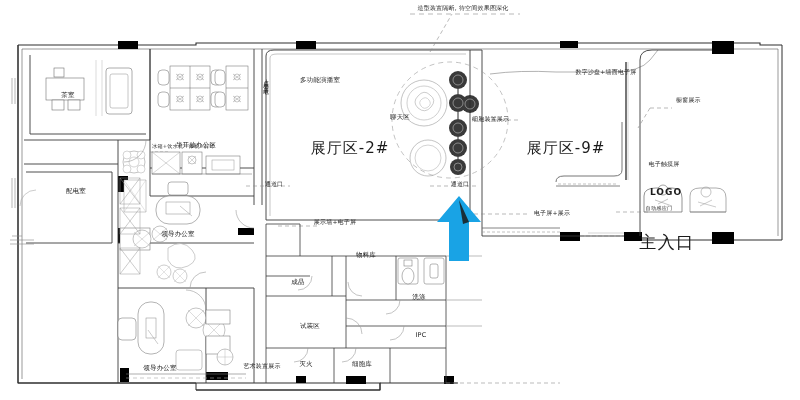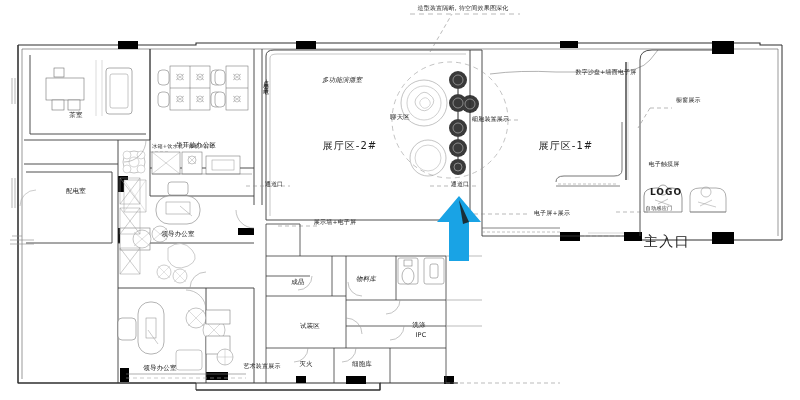--- a/index.html
+++ b/index.html
@@ -17,24 +17,24 @@
     position:absolute;
     font-family:"DejaVu Sans","Liberation Sans",sans-serif;
     color:#1b1b1b;
     white-space:nowrap;
     line-height:1;
     letter-spacing:.2px;
     user-select:none;
   }
   .lbl.c{transform:translateX(-50%);}
   .room{font-size:6.5px;}
-  .room-lg{font-size:10px;letter-spacing:1px;}
+  .room-lg{font-size:15px;letter-spacing:1px;}
   .note{font-size:6px;color:#2a2a2a;}
   .note-sm{font-size:5.2px;color:#333;}
-  .ent{font-size:14px;letter-spacing:1.5px;}
+  .ent{font-size:17px;letter-spacing:1.5px;}
   .logo{font-size:9px;font-weight:bold;letter-spacing:1px;padding-left:28px;}
   .vert{
     writing-mode:vertical-rl;
     text-orientation:upright;
     font-size:5.6px;
     letter-spacing:0px;
     line-height:1;
   }
   .cursor{position:absolute;pointer-events:none;}
 </style>
@@ -385,35 +385,35 @@
       <path d="M196 390 L196 383"></path>
       <path d="M18 383 L196 383"></path>
       <path d="M196 390 L380 390"></path>
       <path d="M380 390 L380 383"></path>
       <path d="M380 383 L458 383"></path>
     </g>
   </svg>
 
   <div class="lbl note c" style="left:463px;top:5px;">造型装置隔断, 待空间效果图深化</div>
 
-  <div class="lbl room c" style="left:76px;top:92px;margin-top:20px;">茶室</div>
+  <div class="lbl room c" style="left:68px;top:92px;">茶室</div>
   <div class="lbl room c" style="left:76px;top:188px;">配电室</div>
   <div class="lbl room c" style="left:196px;top:142px;">半开放办公区</div>
   <div class="lbl room c" style="left:178px;top:231px;">领导办公室</div>
   <div class="lbl room c" style="left:160px;top:365px;">领导办公室</div>
   <div class="lbl room-lg c" style="left:350px;top:141px;">展厅区-2#</div>
-  <div class="lbl room-lg c" style="left:566px;top:141px;">展厅区-1#</div>
-  <div class="lbl room c" style="left:342px;top:77px;font-style:italic;">多功能演播室</div>
+  <div class="lbl room-lg c" style="left:566px;top:141px;">展厅区-9#</div>
+  <div class="lbl room c" style="left:320px;top:77px;">多功能演播室</div>
   <div class="lbl room c" style="left:400px;top:114px;">聊天区</div>
   <div class="lbl room c" style="left:298px;top:279px;">成品</div>
-  <div class="lbl room c" style="left:366px;top:276px;font-style:italic;">物料库</div>
+  <div class="lbl room c" style="left:366px;top:252px;">物料库</div>
   <div class="lbl room c" style="left:310px;top:323px;">试装区</div>
   <div class="lbl room c" style="left:306px;top:361px;text-align:right;">灭火</div>
   <div class="lbl room c" style="left:362px;top:361px;">细胞库</div>
-  <div class="lbl room c" style="left:419px;top:322px;">洗涤</div>
+  <div class="lbl room c" style="left:419px;top:294px;">洗涤</div>
   <div class="lbl room c" style="left:421px;top:332px;">IPC</div>
 
   <div class="lbl vert" style="left:263px;top:78px;">展示墙+电子屏</div>
   <div class="lbl note c" style="left:274px;top:181px;">通道口</div>
   <div class="lbl note c" style="left:460px;top:181px;">通道口</div>
   <div class="lbl note" style="left:472px;top:116px;">细胞装置展示</div>
   <div class="lbl note c" style="left:606px;top:69px;">数字沙盘+墙面电子屏</div>
   <div class="lbl note" style="left:676px;top:97px;">橱窗展示</div>
   <div class="lbl note c" style="left:664px;top:161px;">电子触摸屏</div>
   <div class="lbl note c" style="left:552px;top:210px;">电子屏+展示</div>

